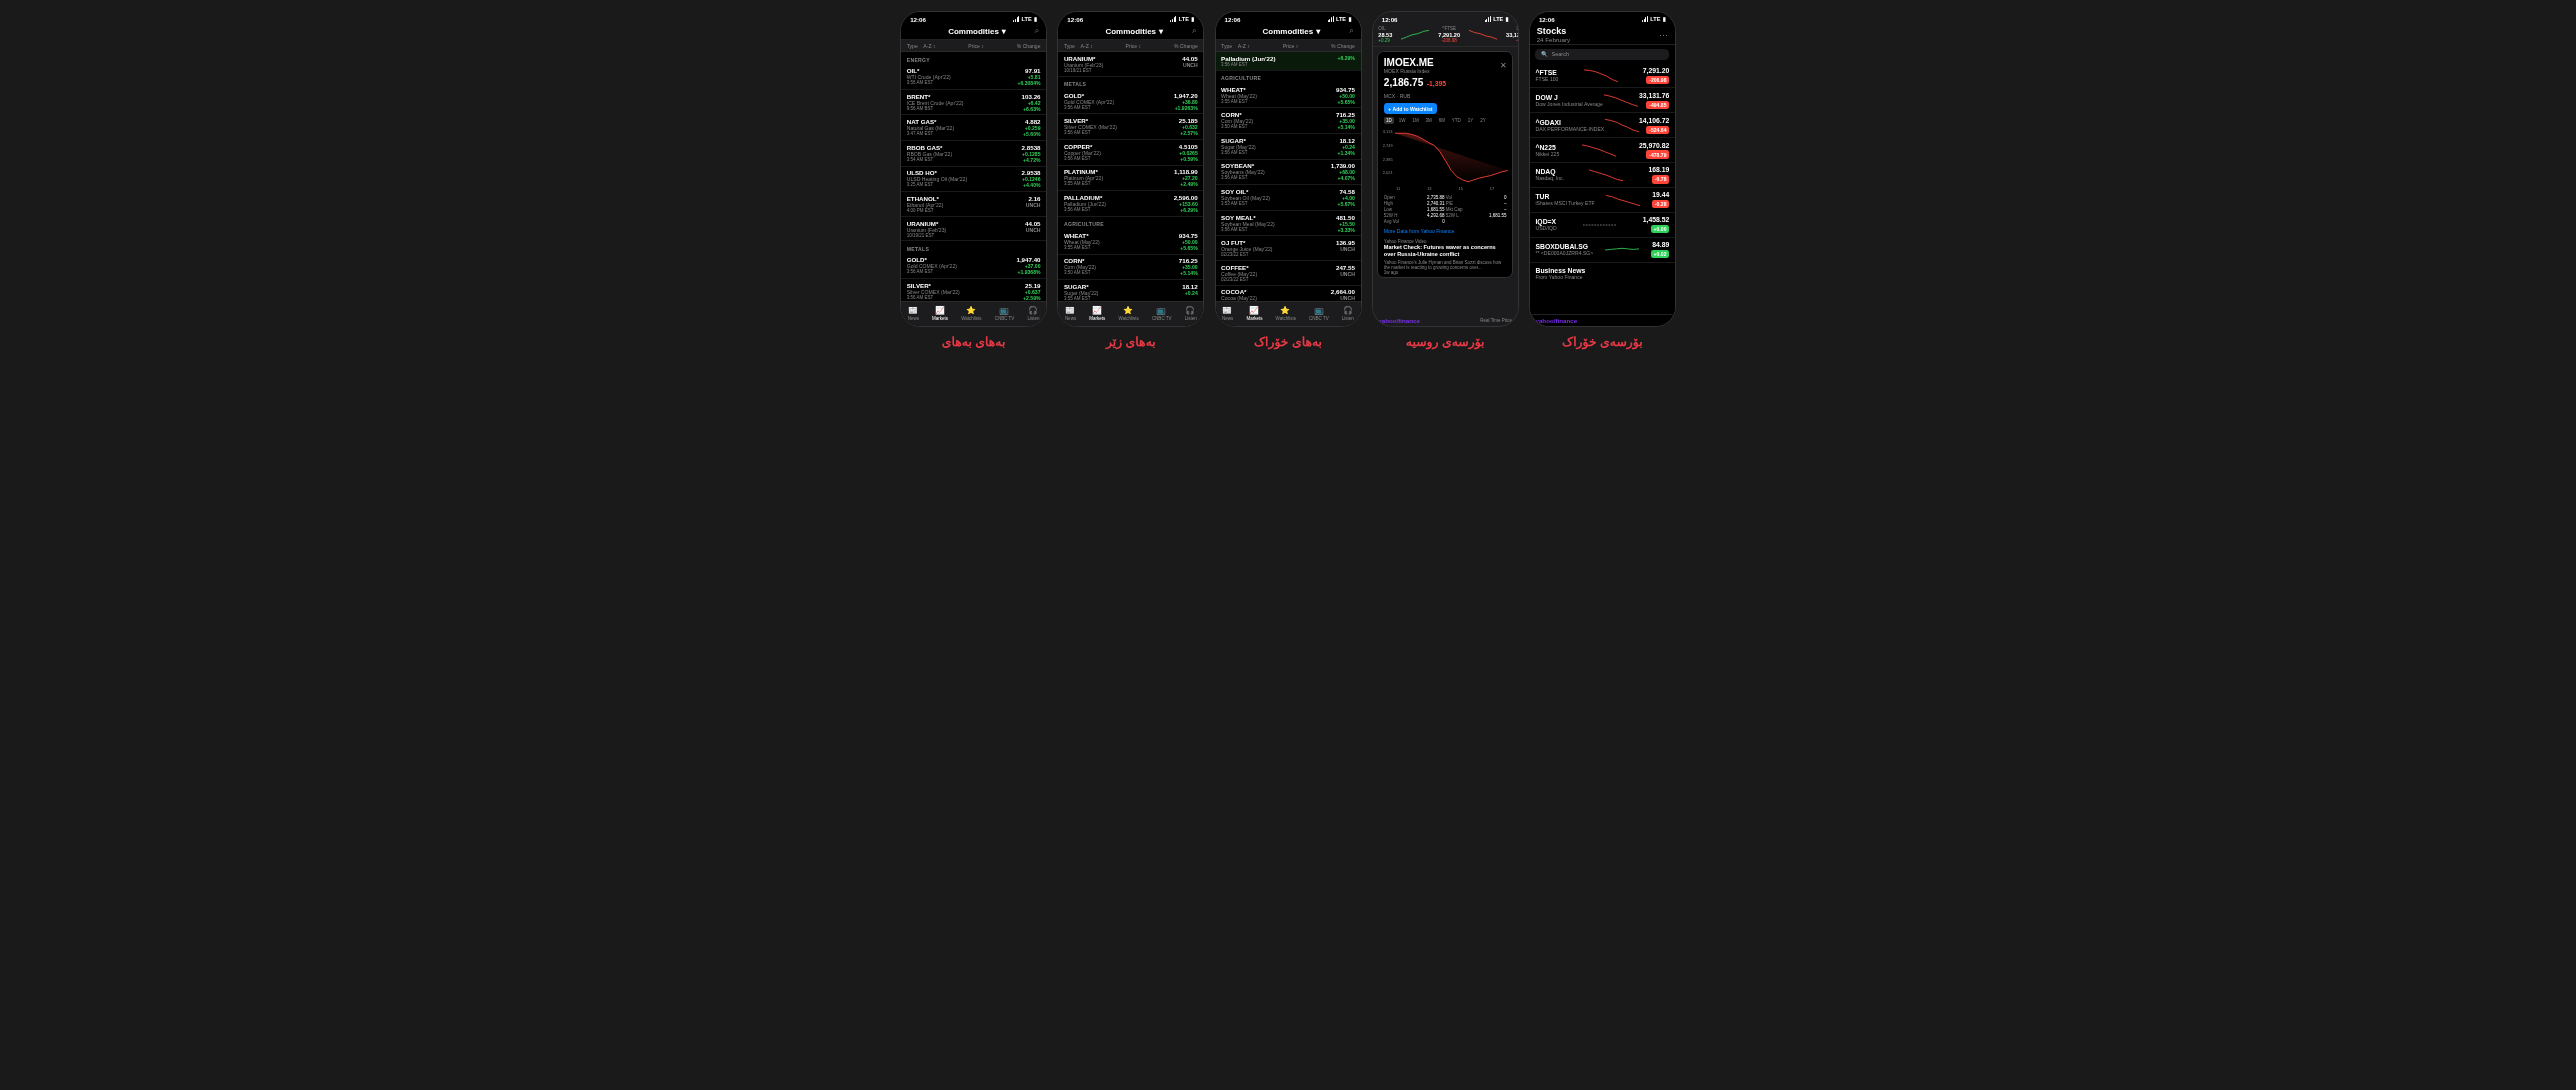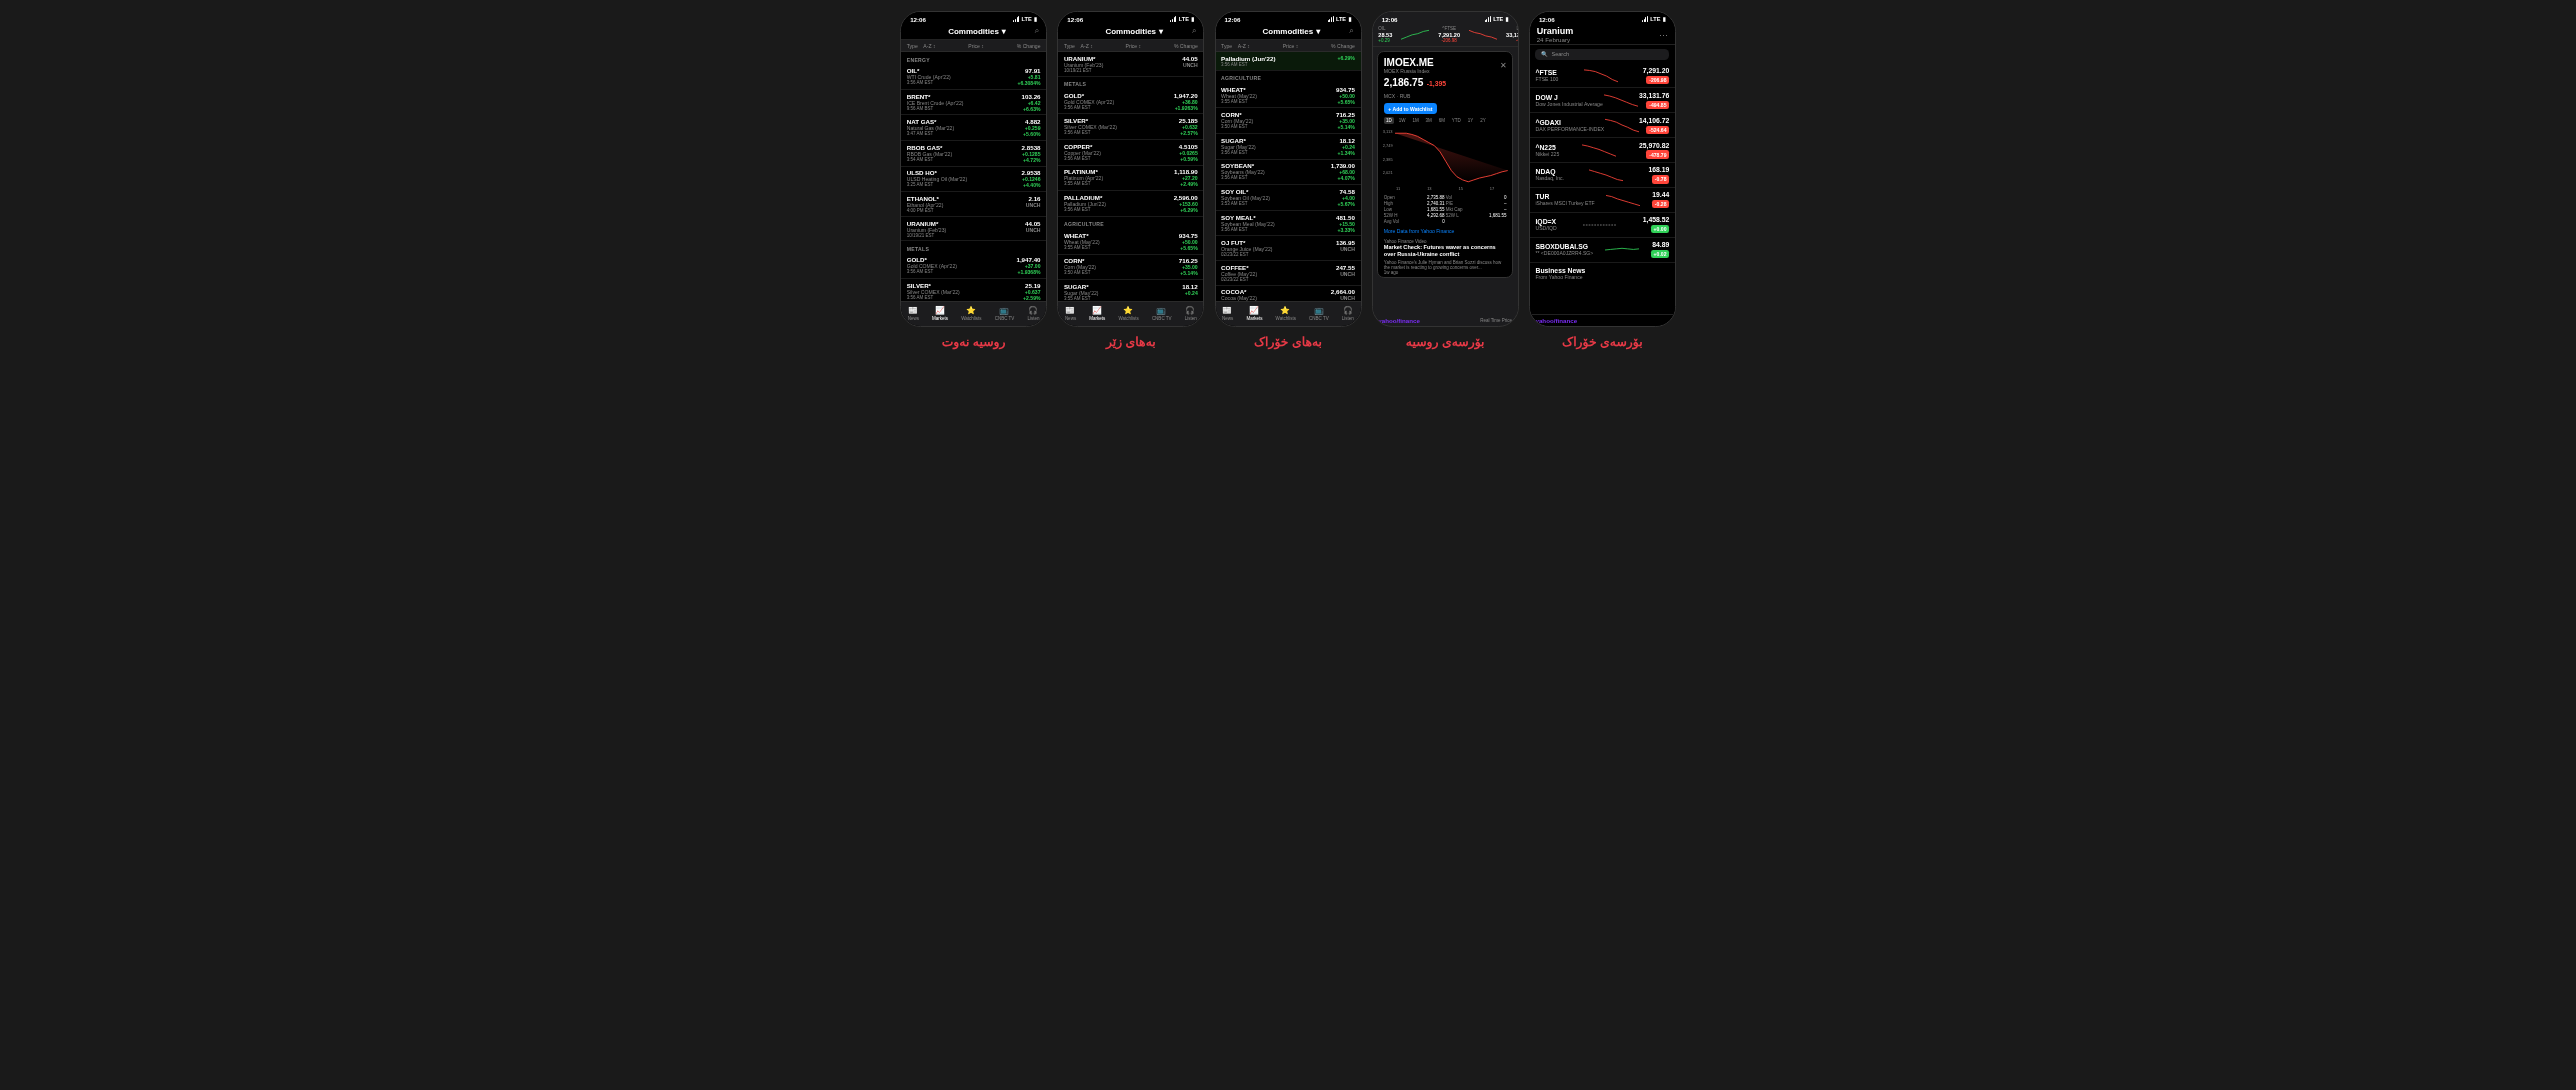--- a/index.html
+++ b/index.html
@@ -486,21 +486,21 @@
         <div class="nav-item">
             <span class="nav-icon">📺</span>
             <span>CNBC TV</span>
           </div>
         <div class="nav-item">
             <span class="nav-icon">🎧</span>
             <span>Listen</span>
           </div>
       </div>
     </div>
-    <div class="phone-label">روسیە نەوت</div>
+    <div class="phone-label">بەهای بەهای</div>
   </div>
 
   <div class="phone-wrapper">
     <div class="phone">
       <div class="status-bar">
         <span>12:06</span>
         <div class="status-right">
           <div class="signal-bars">
             <div class="bar" style="height:2.3px"></div>
               <div class="bar" style="height:3.4px"></div>
@@ -1000,21 +1000,21 @@
               <div class="bar" style="height:3.4px"></div>
               <div class="bar" style="height:4.5px"></div>
               <div class="bar" style="height:5.6px"></div>
           </div>
           <span>LTE</span>
             <span>▮</span>
         </div>
       </div>
       <div class="app-header stocks-phone">
         <div>
-          <div style="color:#fff;font-size:9px;font-weight:700;">Uranium</div>
+          <div style="color:#fff;font-size:9px;font-weight:700;">Stocks</div>
           <div class="stocks-date">24 February</div>
         </div>
         <span style="color:#888;font-size:9px;">···</span>
       </div>
 
       <div class="search-bar">
         <span>🔍</span>
         <span>Search</span>
       </div>
 

